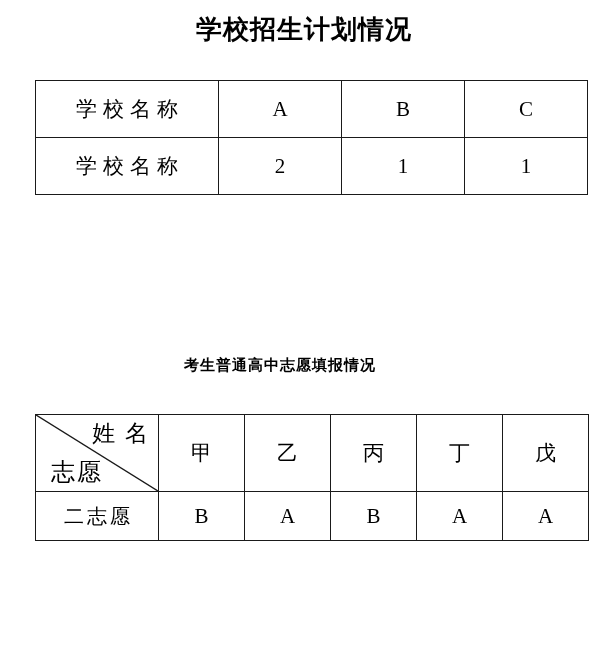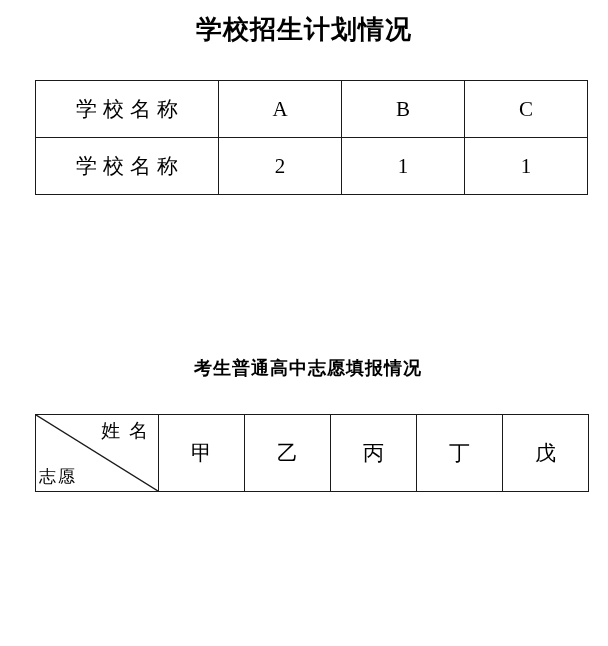--- a/index.html
+++ b/index.html
@@ -28,22 +28,21 @@
     top: 12px;
     left: 0;
     width: 608px;
   }
 
   #title-2 {
     position: absolute;
     top: 356px;
     left: 0;
     width: 560px;
-    font-size: 18px;
-    padding-left: 28px;
+    font-size: 15px;
   }
 
   table {
     border-collapse: collapse;
     table-layout: fixed;
   }
 
   table td {
     border: 1px solid #1a1a1a;
     text-align: center;
@@ -102,29 +101,29 @@
     position: absolute;
     top: 0;
     left: 0;
     width: 100%;
     height: 100%;
   }
   .diag-cell .diag-top {
     position: absolute;
     top: 3px;
     right: 8px;
-    font-size: 19px;
+    font-size: 23px;
     letter-spacing: 2px;
     margin-left: 20px;
   }
   .diag-cell .diag-bottom {
     position: absolute;
     bottom: 3px;
-    left: 0;
-    font-size: 17px;
+    left: 12px;
+    font-size: 24px;
     letter-spacing: 2px;
   }
   .hdr-name {
     font-size: 21px;
   }
 </style>
 </head>
 <body>
 
 <div class="title" id="title-1">学校招生计划情况</div>
@@ -157,14 +156,22 @@
         </svg>
         <span class="diag-top">姓 名</span>
         <span class="diag-bottom">志愿</span>
       </td>
       <td class="name-col hdr-name">甲</td>
       <td class="name-col hdr-name">乙</td>
       <td class="name-col hdr-name">丙</td>
       <td class="name-col hdr-name">丁</td>
       <td class="name-col hdr-name">戊</td>
     </tr>
+    <tr>
+      <td class="rowhead">二志愿</td>
+      <td>B</td>
+      <td>A</td>
+      <td>B</td>
+      <td>A</td>
+      <td>A</td>
+    </tr>
   </tbody>
 </table>
 
 </body></html>

